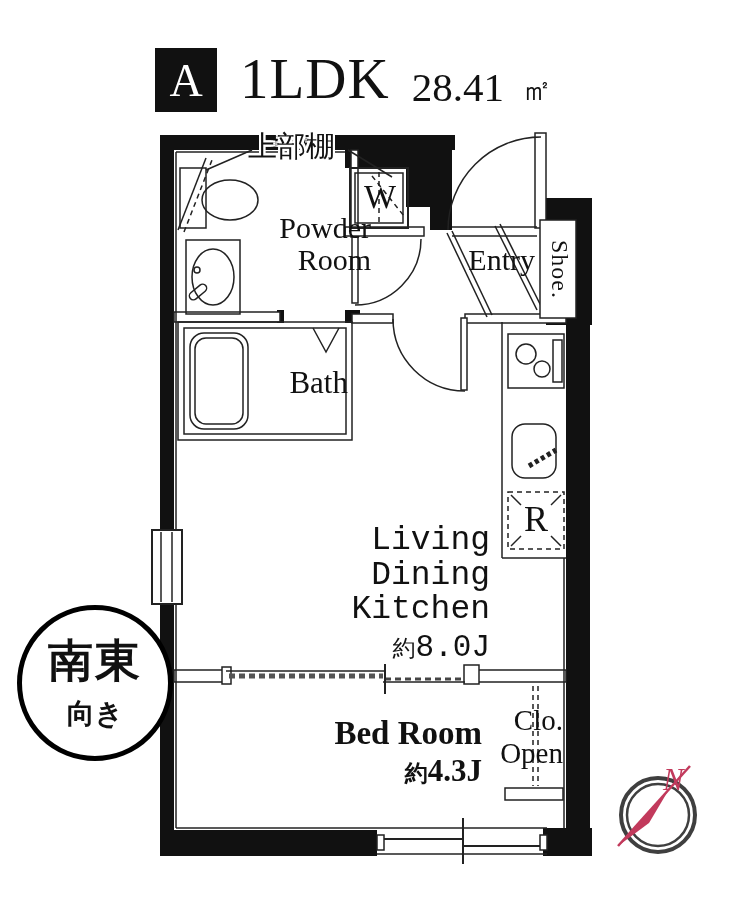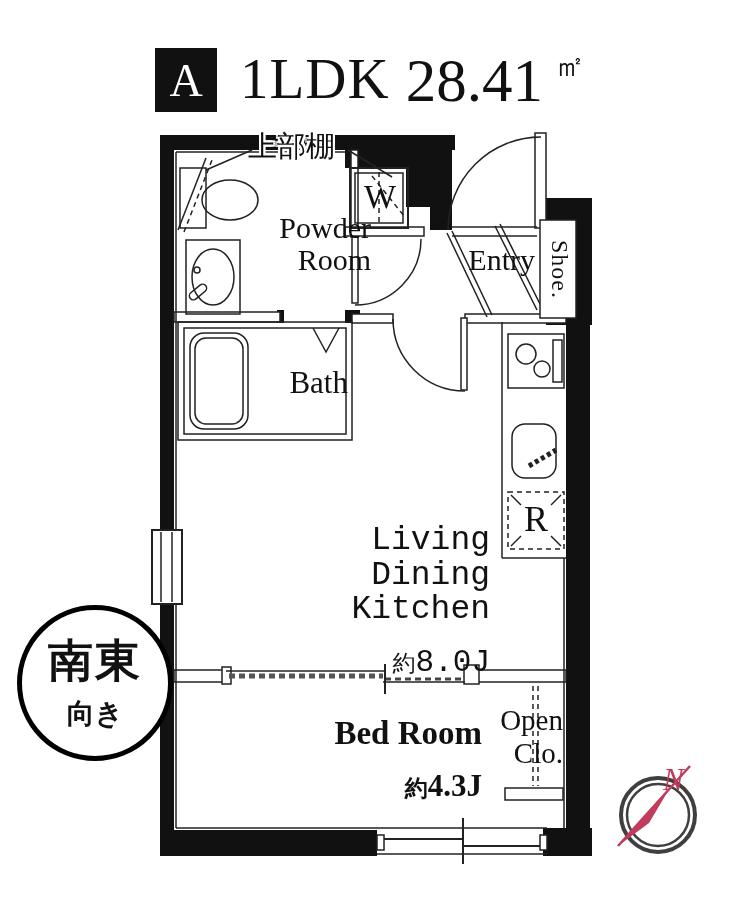--- a/index.html
+++ b/index.html
@@ -14,36 +14,36 @@
   .ln2{fill:none;stroke:#222;stroke-width:2;}
   .dash{fill:none;stroke:#222;stroke-width:1.5;stroke-dasharray:5 4;}
   .hatch{fill:none;stroke:#555;stroke-width:5;stroke-dasharray:6 4;}
   .hatch2{fill:none;stroke:#444;stroke-width:3;stroke-dasharray:6 4;}
   .fdash{fill:none;stroke:#222;stroke-width:5;stroke-dasharray:4 3;}
   
   .t{position:absolute;z-index:3;line-height:1.05;}
   .center{text-align:right;}
   .unit-badge{left:155px;top:48px;width:62px;height:64px;background:#111;color:#fff;
               display:flex;align-items:center;justify-content:center;font-size:46px;z-index:3;}
-  .title-row{left:240px;top:46px;display:flex;align-items:flex-start;gap:16px;z-index:3;}
+  .title-row{left:240px;top:46px;display:flex;align-items:flex-end;gap:22px;z-index:3;}
   .title-layout{font-size:57px;letter-spacing:1px;}
-  .title-area{font-size:61px;}
+  .title-area{font-size:41px;}
   .title-unit{font-size:30px;margin-left:-4px;}
   .shelf-label{left:248px;top:131px;width:110px;font-size:29px;z-index:3;
     text-shadow:-2px 0 0 #fff,2px 0 0 #fff,0 -2px 0 #fff,0 2px 0 #fff,
                 -2px -2px 0 #fff,2px 2px 0 #fff,-2px 2px 0 #fff,2px -2px 0 #fff;}
   .powder{left:221px;top:212px;width:150px;font-size:30px;}
   .wlab{left:350px;top:166px;width:60px;height:62px;display:flex;align-items:center;justify-content:center;font-size:34px;}
   .entry{left:449px;top:244px;width:86px;font-size:30px;}
   .shoe{left:541px;top:221px;width:36px;height:97px;display:flex;align-items:center;justify-content:center;
         writing-mode:vertical-rl;font-size:24px;letter-spacing:1px;}
   .bath{left:244px;top:367px;width:104px;font-size:31px;}
   .rlab{left:508px;top:490px;width:56px;height:60px;display:flex;align-items:center;justify-content:center;font-size:36px;}
   .ldk{left:238px;top:524px;width:252px;font-size:33px;line-height:1.05;font-family:Liberation Mono, monospace;}
-  .size-line{margin-top:19px;font-size:31px;}
+  .size-line{margin-top:4px;font-size:31px;}
   .size-prefix{font-size:23px;}
   .bedroom{left:230px;top:716px;width:252px;font-size:33px;line-height:1.05;font-weight:bold;}
   .openclo{left:477px;top:704px;width:86px;font-size:29px;line-height:1.15;}
   .badge{left:17px;top:605px;width:146px;height:146px;border:5px solid #000;border-radius:50%;
          background:#fff;display:flex;flex-direction:column;align-items:center;justify-content:center;
          z-index:4;}
   .badge-dir{font-size:45px;font-weight:700;letter-spacing:2px;line-height:1;}
   .badge-suf{font-size:28px;font-weight:700;margin-top:16px;line-height:1;}
 </style>
 </head>
@@ -240,22 +240,22 @@
   </div>
 
   <div class="t bedroom center">
     <div>Bed Room</div>
     <div class="size-line">
       <span class="size-prefix">約</span><span>4.3J</span>
     </div>
   </div>
 
   <div class="t openclo center">
+    <div>Clo.</div>
     <div>Open</div>
-    <div>Clo.</div>
   </div>
 
   <div class="badge abs">
     <div class="badge-dir">南東</div>
     <div class="badge-suf">向き</div>
   </div>
 
 </div>
 
 </body></html>

